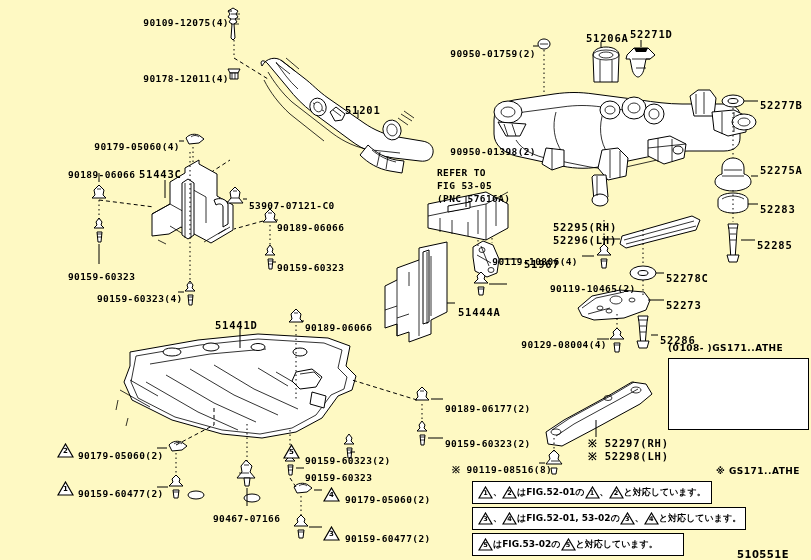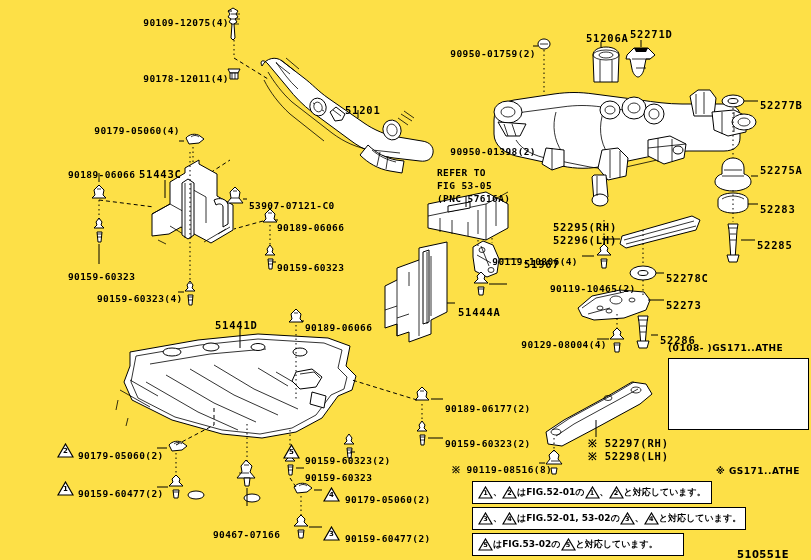--- a/index.html
+++ b/index.html
@@ -2,21 +2,21 @@
 <html><head>
 <meta charset="utf-8">
 <title>Parts Diagram</title>
 <style>
   html,body{margin:0;padding:0;background:#fff;}
   body{
     width:811px;height:560px;
     font-family:"DejaVu Sans","Liberation Sans",sans-serif;
     color:#000;overflow:hidden;position:relative;
   }
-  #sheet{position:relative;width:811px;height:560px;background:#fde047;}
+  #sheet{position:relative;width:811px;height:560px;background:#fef9c3;}
   .lbl{
     position:absolute;
     font-family:"DejaVu Sans Mono","Liberation Mono",monospace;
     font-size:9.5px;font-weight:bold;letter-spacing:.4px;
     white-space:nowrap;line-height:11px;color:#000;
   }
   .lbl.big{font-size:10.5px;letter-spacing:.8px;}
   .lbl.r{transform:translateX(-100%);}
   svg.art{position:absolute;left:0;top:0;width:811px;height:560px;
      overflow:visible;pointer-events:none;}
@@ -478,38 +478,38 @@
       <ellipse class="part" cx="744" cy="399" rx="6" ry="5"></ellipse>
     </g>
     <path class="ln" d="M750 391 h18"></path>
 
   </svg>
 
   <div id="labels">
       <div class="lbl r" style="left: 229px; top: 17px;">90109-12075(4)</div>
       <div class="lbl r" style="left: 229px; top: 73px;">90178-12011(4)</div>
       <div class="lbl big" style="left: 345px; top: 105px;">51201</div>
-      <div class="lbl r" style="left: 180px; top: 125px;">90179-05060(4)</div>
+      <div class="lbl r" style="left: 180px; top: 141px;">90179-05060(4)</div>
       <div class="lbl" style="left: 68px; top: 169px;">90189-06066</div>
       <div class="lbl big" style="left: 139px; top: 169px;">51443C</div>
       <div class="lbl" style="left: 249px; top: 200px;">53907-07121-C0</div>
       <div class="lbl" style="left: 277px; top: 222px;">90189-06066</div>
       <div class="lbl" style="left: 277px; top: 262px;">90159-60323</div>
       <div class="lbl" style="left: 68px; top: 271px;">90159-60323</div>
       <div class="lbl" style="left: 97px; top: 293px;">90159-60323(4)</div>
       <div class="lbl big" style="left: 215px; top: 320px;">51441D</div>
       <div class="lbl" style="left: 305px; top: 322px;">90189-06066</div>
       <div class="lbl big" style="left: 458px; top: 307px;">51444A</div>
       <div class="lbl" style="left: 445px; top: 403px;">90189-06177(2)</div>
       <div class="lbl" style="left: 445px; top: 438px;">90159-60323(2)</div>
       <div class="lbl" style="left: 305px; top: 455px;">90159-60323(2)</div>
       <div class="lbl" style="left: 305px; top: 472px;">90159-60323</div>
       <div class="lbl" style="left: 78px; top: 450px;">90179-05060(2)</div>
       <div class="lbl" style="left: 78px; top: 488px;">90159-60477(2)</div>
-      <div class="lbl" style="left: 213px; top: 513px; margin-top: 16px;">90467-07166</div>
+      <div class="lbl" style="left: 213px; top: 513px;">90467-07166</div>
       <div class="lbl" style="left: 345px; top: 494px;">90179-05060(2)</div>
       <div class="lbl" style="left: 345px; top: 533px;">90159-60477(2)</div>
       <div class="lbl r" style="left: 536px; top: 48px;">90950-01759(2)</div>
       <div class="lbl big" style="left: 586px; top: 33px;">51206A</div>
       <div class="lbl big" style="left: 630px; top: 29px;">52271D</div>
       <div class="lbl big" style="left: 760px; top: 100px;">52277B</div>
       <div class="lbl r" style="left: 536px; top: 146px;">90950-01398(2)</div>
       <div class="lbl" style="left: 437px; top: 167px;">REFER TO</div>
       <div class="lbl" style="left: 437px; top: 180px;">FIG 53-05</div>
       <div class="lbl" style="left: 437px; top: 193px;">(PNC 57616A)</div>

